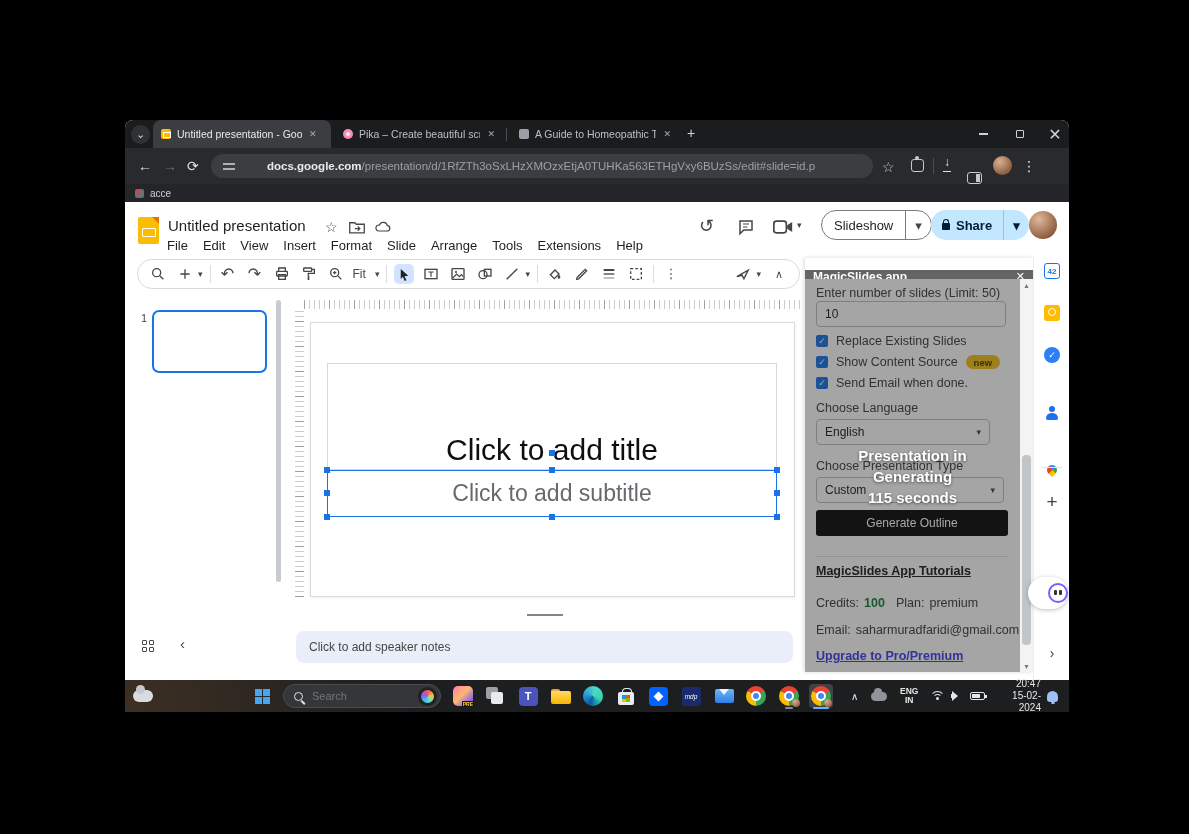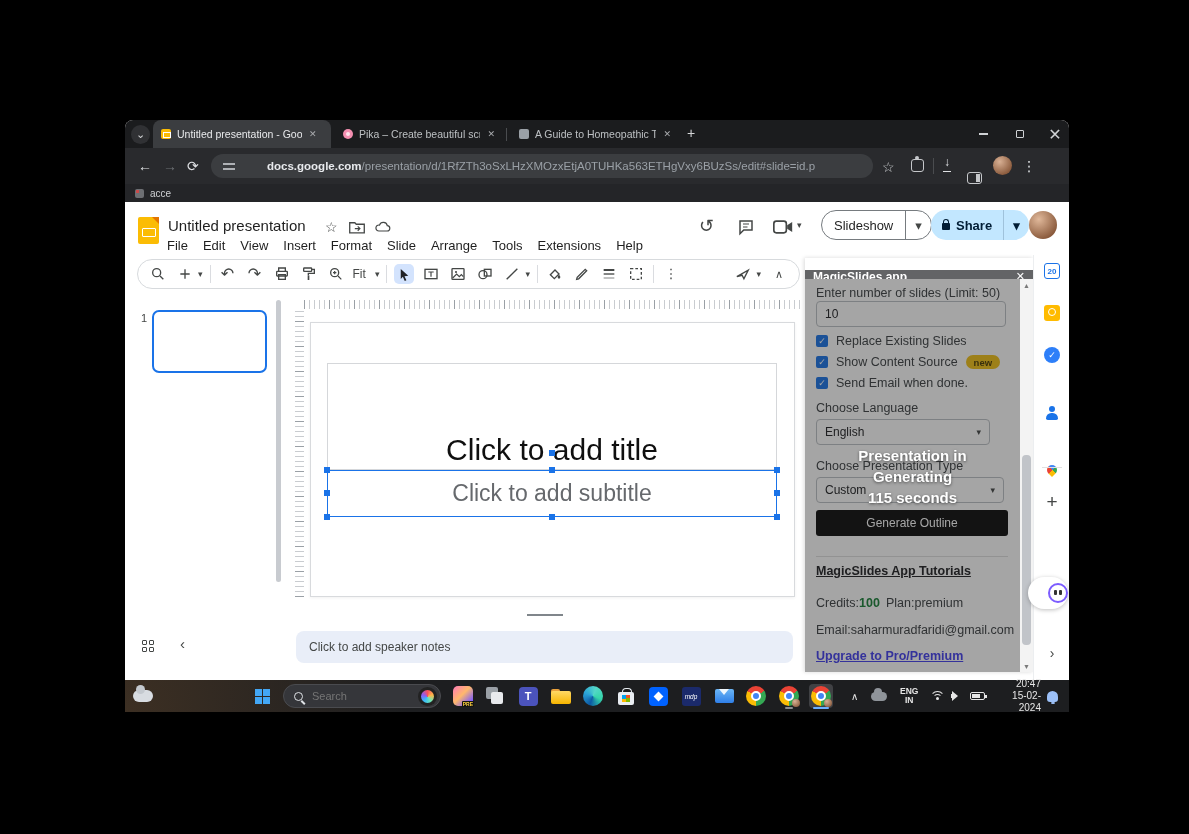--- a/index.html
+++ b/index.html
@@ -113,21 +113,21 @@
   .plabel{position:absolute;left:11px;font-size:12.5px;color:#3c4043;}
   .pinput{position:absolute;left:11px;top:22px;width:190px;height:26px;border:1px solid #bdc1c6;border-radius:4px;font-size:12px;color:#202124;padding-left:8px;background:#fff;}
   .cbrow{position:absolute;left:11px;display:flex;align-items:center;gap:8px;font-size:12.5px;color:#3c4043;}
   .cb{width:12px;height:12px;background:#1a73e8;border-radius:2px;color:#fff;font-size:9px;display:flex;align-items:center;justify-content:center;}
   .newbadge{background:#f2c116;color:#4a3b00;font-size:9.5px;font-weight:bold;padding:1.5px 8px;border-radius:9px;}
   .pselect{position:absolute;left:11px;height:26px;border:1px solid #bdc1c6;border-radius:4px;display:flex;align-items:center;justify-content:space-between;padding:0 8px;font-size:12px;color:#202124;background:#fff;}
   .pselect .c{font-size:9px;color:#444746;}
   .genbtn{position:absolute;left:11px;top:231px;width:192px;height:26px;background:#0c0c0c;border-radius:3px;color:#fff;font-size:12px;display:flex;align-items:center;justify-content:center;}
   .pdivider{position:absolute;left:11px;top:277px;width:192px;height:1px;background:#e0e0e0;}
   .plink{position:absolute;left:11px;font-size:12.5px;font-weight:bold;color:#202124;text-decoration:underline;}
-  .prow{position:absolute;left:11px;font-size:12.5px;color:#3c4043;display:flex;}
+  .prow{position:absolute;left:11px;font-size:12.5px;color:#3c4043;display:flex;gap:5px;}
   .upgrade{color:#4440ef;font-weight:bold;text-decoration:underline;font-size:12.5px;position:absolute;left:11px;}
   .pscroll{position:absolute;right:0;top:0;width:13px;height:393px;background:#f3f3f3;}
   .pscroll .arr{position:absolute;left:0;width:13px;height:12px;color:#7a7a7a;font-size:7px;display:flex;align-items:center;justify-content:center;}
   .pscroll .thumbv{position:absolute;left:2px;width:9px;background:#c1c4c9;border-radius:4px;}
   .poverlay{position:absolute;left:0;top:0;width:215px;height:393px;background:rgba(30,30,30,.40);}
   .ovtext{position:absolute;left:0;top:166px;width:215px;text-align:center;color:#fff;font-size:15px;font-weight:bold;line-height:21px;text-shadow:0 1px 3px rgba(0,0,0,.55);}
 
   
   .rail{position:absolute;left:908px;top:135px;width:36px;height:425px;background:#fff;border-left:1px solid #eceef0;}
   .railico{position:absolute;left:10px;width:16px;height:16px;}
@@ -509,21 +509,21 @@
           <div class="ovtext">
             <div>Presentation in</div>
             <div>Generating</div>
             <div>115 seconds</div>
           </div>
         </div>
       </div>
     </div>
 
     <div class="rail">
-      <div class="railico cal" style="top:8px;">20</div>
+      <div class="railico cal" style="top:8px;">42</div>
       <div class="railico keep" style="top:50px;"></div>
       <div class="railico tasks" style="top:92px;">✓</div>
       <div class="railico contacts" style="top:134px;"></div>
       <div class="railico mapspin" style="top:176px;"></div>
       <div class="raildiv" style="top:212px;"></div>
       <div class="railplus" style="top:236px;">+</div>
       <div class="magicpill" style="top:322px;"></div>
       <div class="magicico" style="top:328px;"></div>
       <div class="railchev" style="top:390px;">›</div>
     </div>

